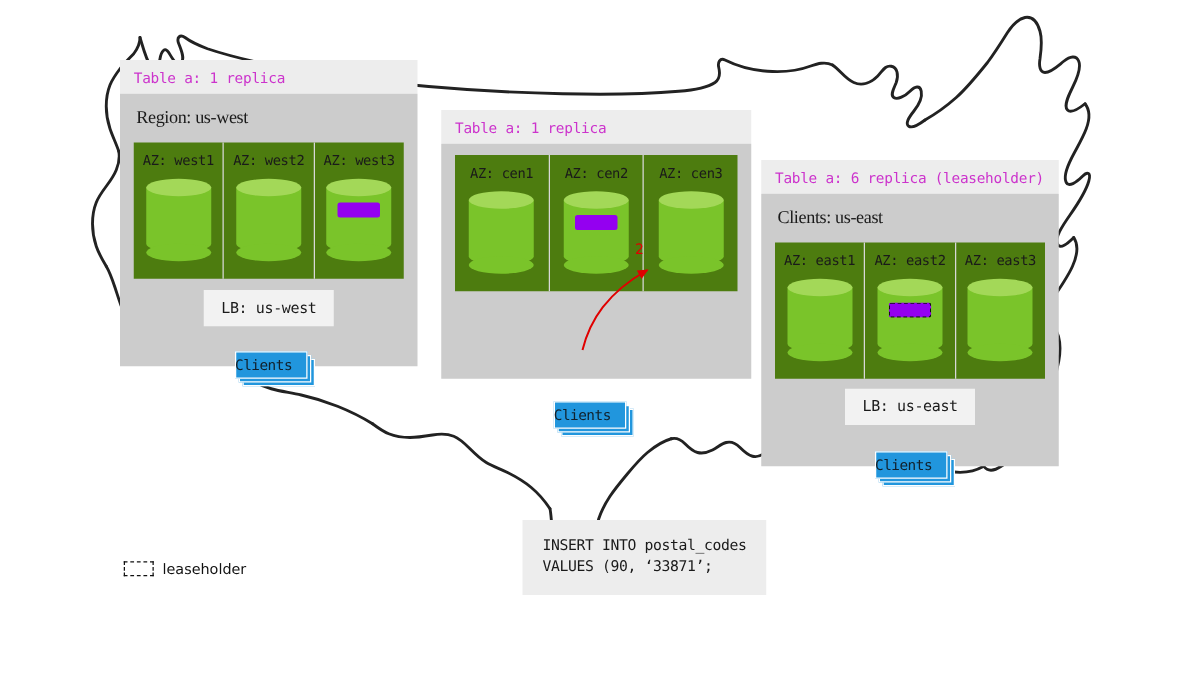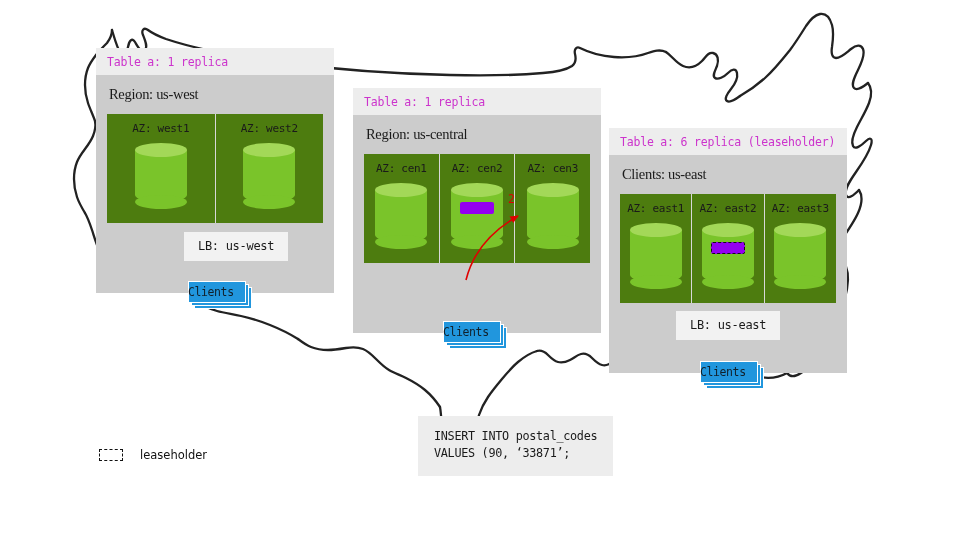--- a/index.html
+++ b/index.html
@@ -181,21 +181,21 @@
     font-size: 11.5px;
     color: #e00000;
     z-index: 9;
   }
 
   
   .legend {
     position: absolute;
     display: flex;
     align-items: center;
-    gap: 17px;
+    gap: 7px;
     z-index: 10;
   }
   .legend .swatch {
     width: 24px; height: 12px;
     border: 1.6px dashed #111111;
     background: transparent;
     box-sizing: border-box;
   }
   .legend .legend-text {
     font-family: "DejaVu Sans", sans-serif;
@@ -380,36 +380,43 @@
             <div class="top"></div>
           </div>
         </div>
         <div class="az-cell">
           <div class="az-label">AZ: west2</div>
           <div class="cyl">
             <div class="body"></div>
             <div class="top"></div>
           </div>
         </div>
+        <div class="az-cell">
+          <div class="az-label">AZ: west3</div>
+          <div class="cyl">
+            <div class="body"></div>
+            <div class="top"></div>
+            <div class="chunk"></div>
+          </div>
+        </div>
       </div>
       <div style="height:58px;"></div>
     </div>
   </div>
-  <div class="lb-box" style="left:163px; top:232px;margin-left:21px;">LB: us-west</div>
+  <div class="lb-box" style="left:163px; top:232px;">LB: us-west</div>
   <div class="clients" style="left:188px; top:281px;">
     <div class="sheet s3"></div>
     <div class="sheet s2"></div>
     <div class="sheet s1"></div>
     <div class="label">Clients</div>
   </div>
 
   <div class="region-panel" id="panel-central" style="left:353px; top:88px; width:248px;">
     <div class="region-header">Table a: 1 replica</div>
     <div class="region-body">
-      <div class="region-title">Region: us-central</div>
       <div class="az-row">
         <div class="az-cell">
           <div class="az-label">AZ: cen1</div>
           <div class="cyl">
             <div class="body"></div>
             <div class="top"></div>
           </div>
         </div>
         <div class="az-cell">
           <div class="az-label">AZ: cen2</div>

